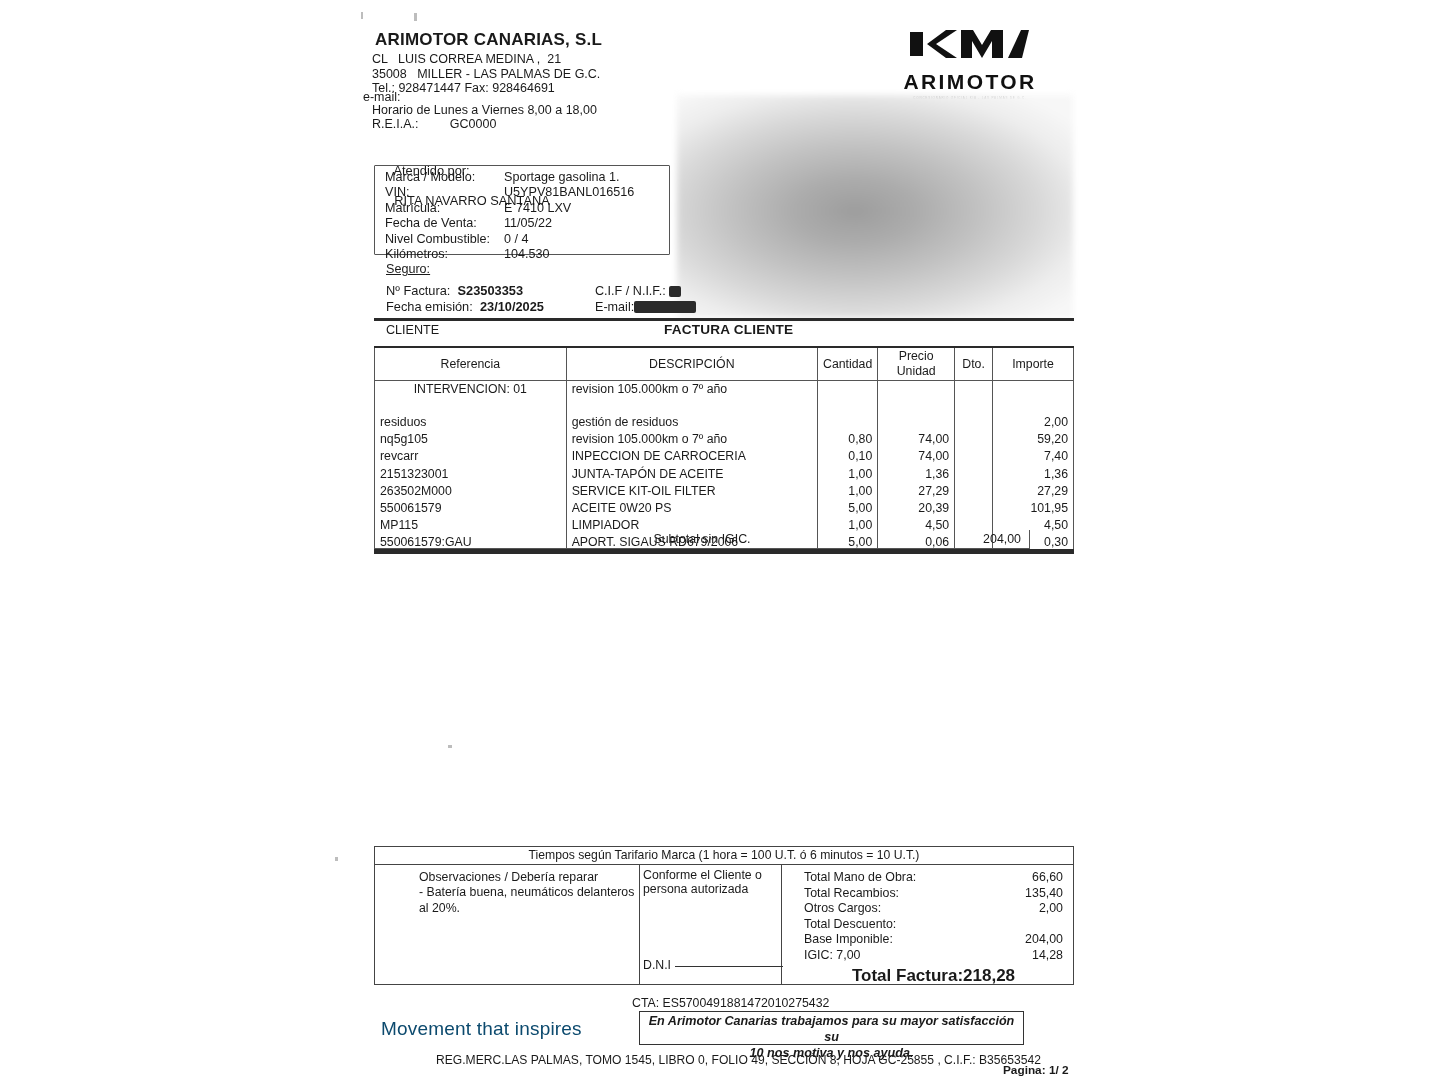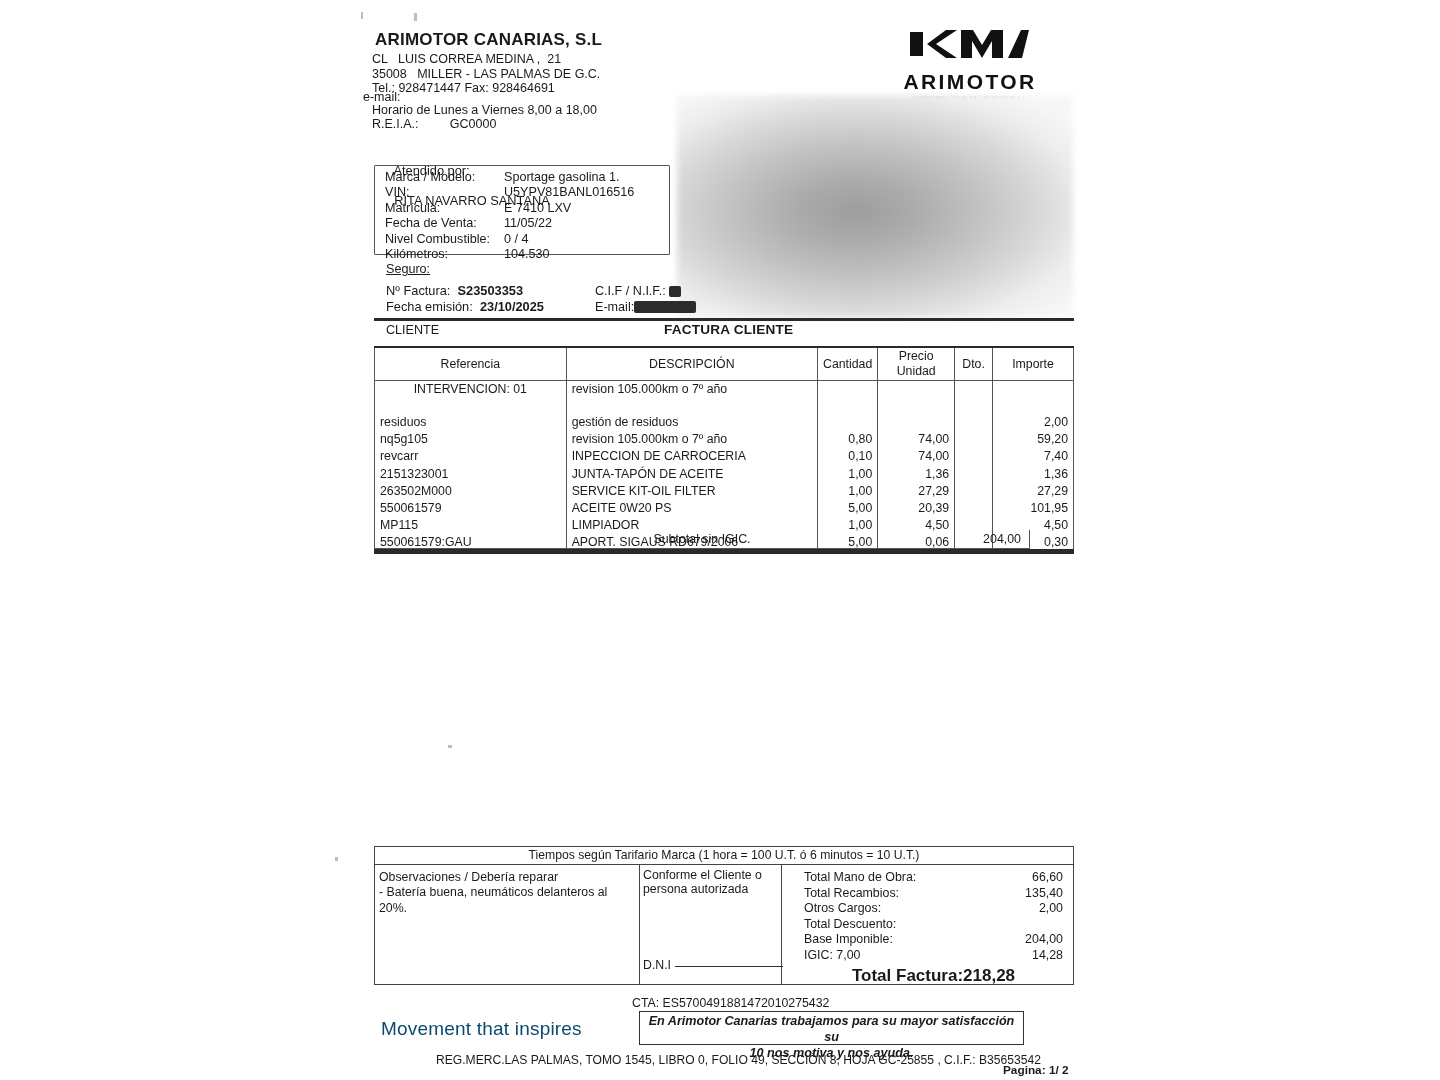--- a/index.html
+++ b/index.html
@@ -117,21 +117,21 @@
     left: 374px; top: 846px; width: 700px; height: 19px;
     border: 1px solid #444; font-size: 12.2px;
     text-align: center; padding-top: 1px;
   }
   #bottom-grid {
     left: 374px; top: 865px; width: 700px; height: 120px;
     border: 1px solid #444; border-top: none;
     display: flex;
   }
   #obs-cell { width: 265px; border-right: 1px solid #444; padding: 5px 4px 0 4px; }
-  #obs-cell .line { font-size: 12.3px; line-height: 15.4px; }
+  #obs-cell .line { font-size: 12.3px; line-height: 15.4px; margin-left: 40px; }
   #sign-cell { width: 142px; border-right: 1px solid #444; position: relative; padding: 3px 0 0 3px; }
   #sign-cell .line { font-size: 12.3px; line-height: 14.4px; }
   #dni-row {
     position: absolute; left: 3px; bottom: 12px;
     font-size: 12.3px; white-space: nowrap;
   }
   #dni-rule {
     display: inline-block; width: 108px; border-bottom: 1px solid #333;
     margin-left: 4px; vertical-align: 2px;
   }

